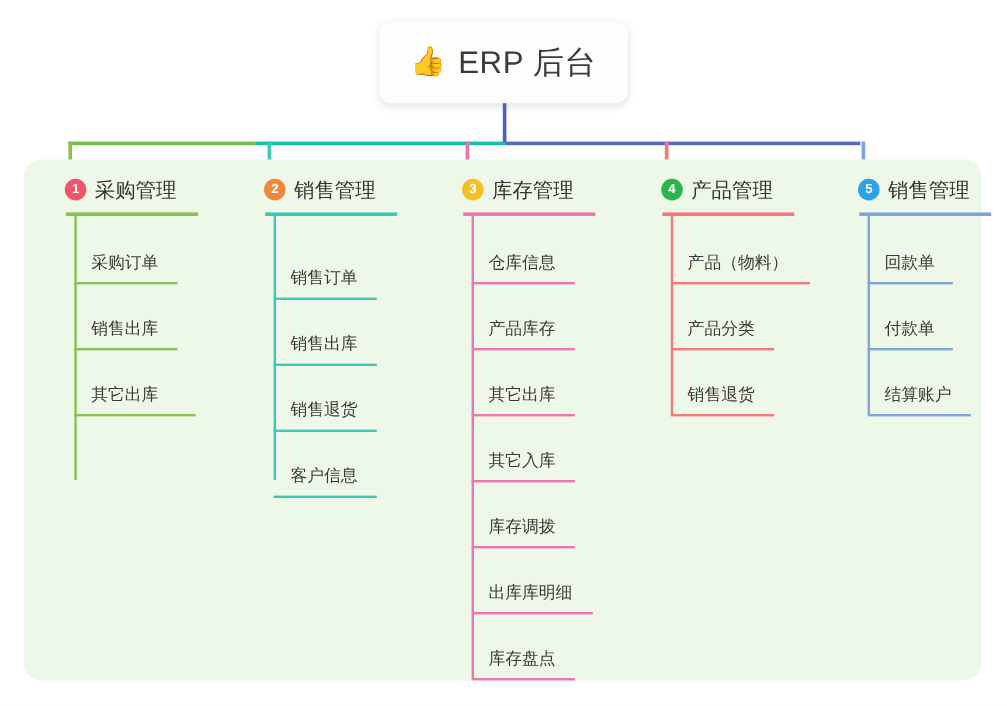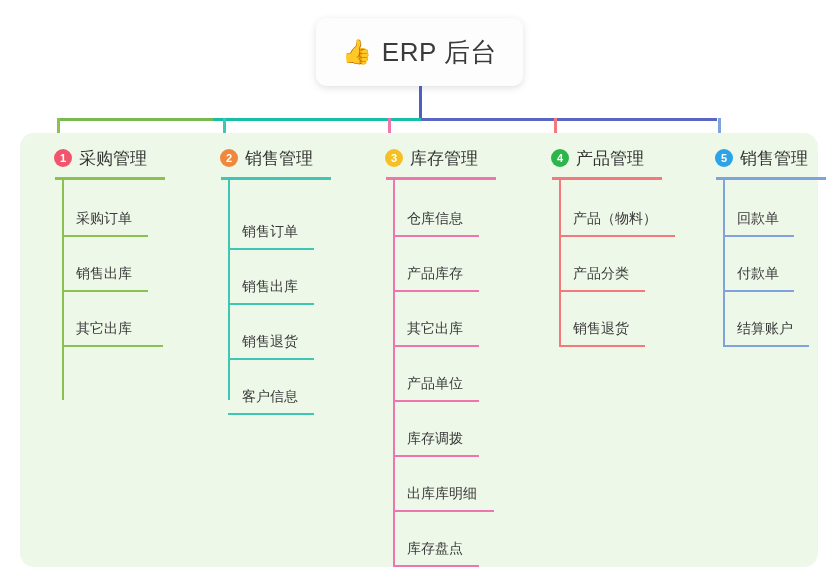--- a/index.html
+++ b/index.html
@@ -230,21 +230,21 @@
             </div>
             <div class="leaf">
               <div class="leaf-label">产品库存</div>
               <div class="leaf-rule" style="width: 86px; background: rgb(236, 118, 173);"></div>
             </div>
             <div class="leaf">
               <div class="leaf-label">其它出库</div>
               <div class="leaf-rule" style="width: 86px; background: rgb(236, 118, 173);"></div>
             </div>
             <div class="leaf">
-              <div class="leaf-label">产品单位</div>
+              <div class="leaf-label">其它入库</div>
               <div class="leaf-rule" style="width: 86px; background: rgb(236, 118, 173);"></div>
             </div>
             <div class="leaf">
               <div class="leaf-label">库存调拨</div>
               <div class="leaf-rule" style="width: 86px; background: rgb(236, 118, 173);"></div>
             </div>
             <div class="leaf">
               <div class="leaf-label">出库库明细</div>
               <div class="leaf-rule" style="width: 101px; background: rgb(236, 118, 173);"></div>
             </div>

